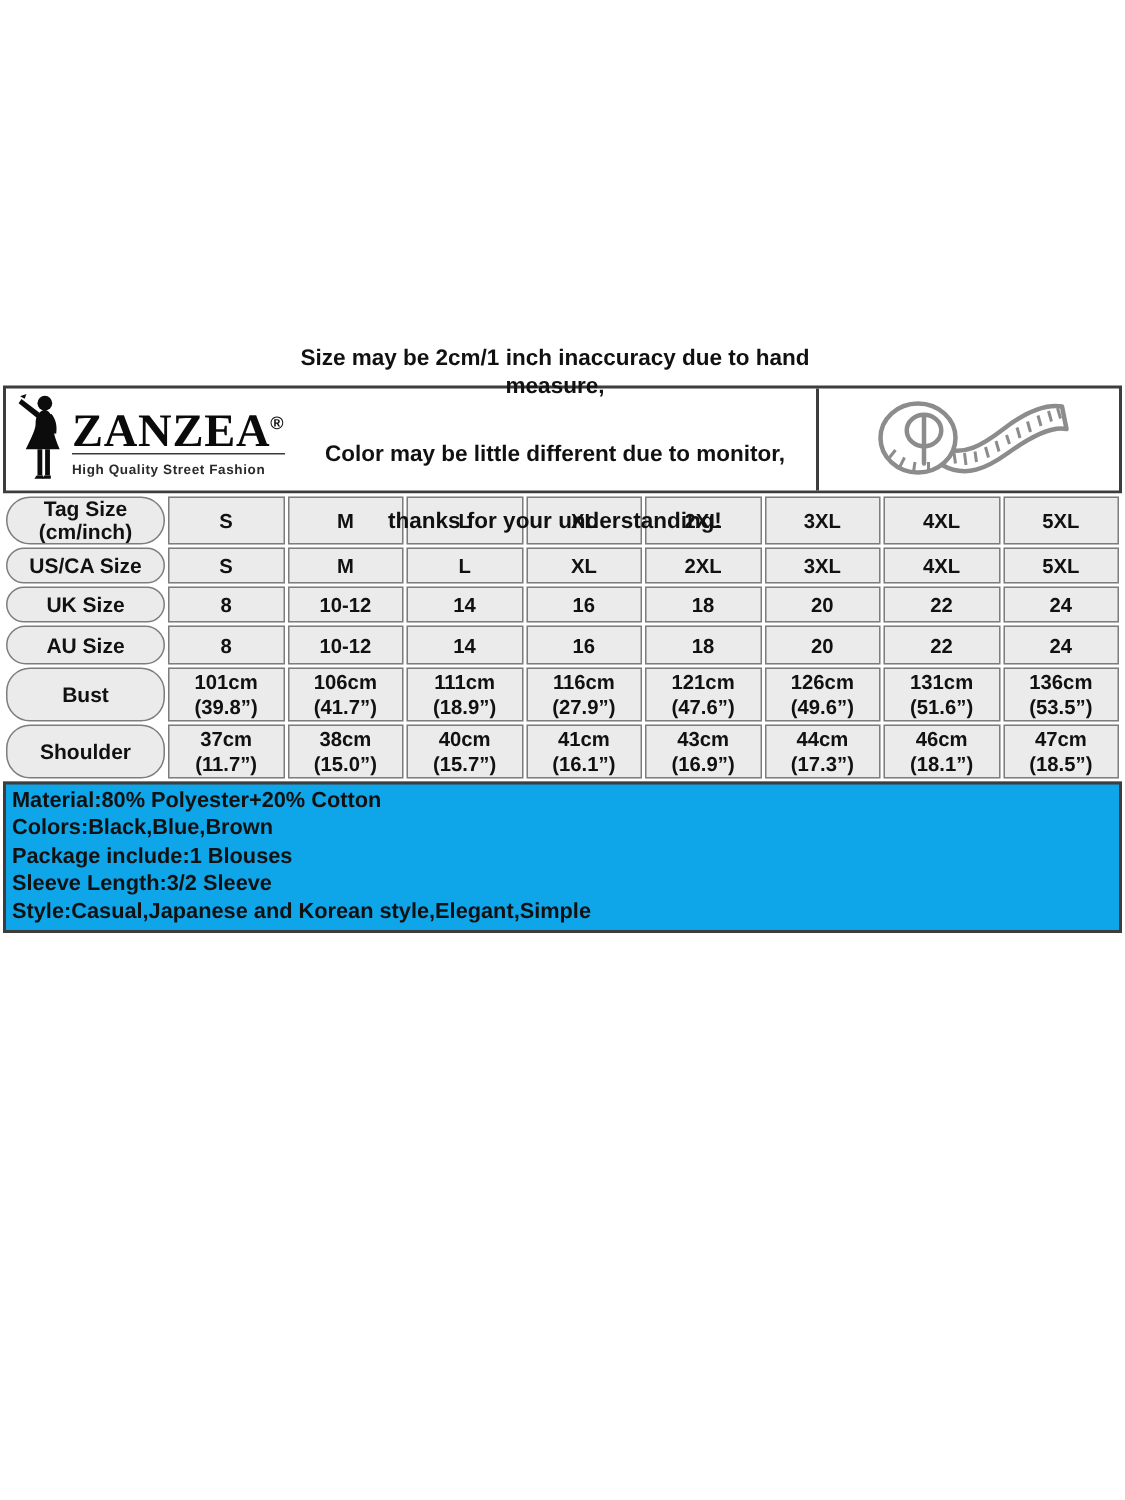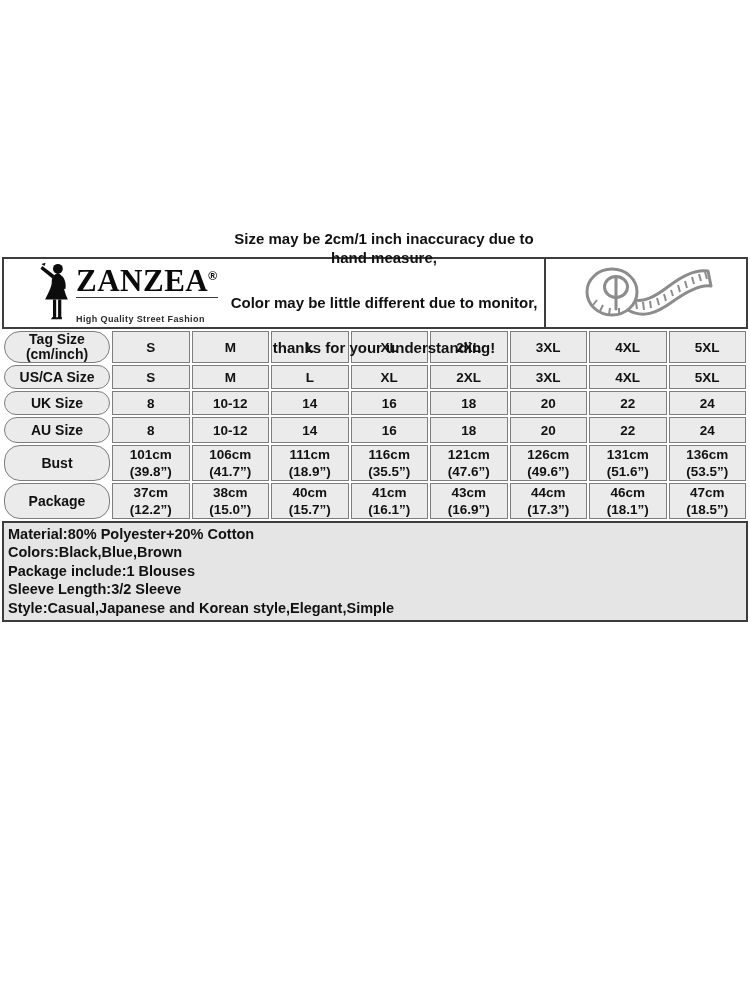--- a/index.html
+++ b/index.html
@@ -20,40 +20,39 @@
     display: flex;
     align-items: stretch;
     background: #fff;
   }
   .logo {
     width: 192px;
     display: flex;
     align-items: center;
     padding-left: 7px;
     box-sizing: border-box;
-    margin-left: 28px;
   }
   .logo-text { margin-left: 3px; }
   .wordmark {
     font-family: "Liberation Serif", serif;
     font-weight: bold;
     font-size: 31px;
     line-height: 29px;
     letter-spacing: 0.5px;
     color: #0a0a0a;
     white-space: nowrap;
   }
   .wordmark sup { font-size: 12px; font-family: "Liberation Sans", sans-serif; }
   .tagline {
     font-size: 9px;
     font-weight: bold;
     letter-spacing: 0.4px;
     color: #2a2a2a;
     border-top: 1.5px solid #3a3a3a;
-    padding-top: 16px;
+    padding-top: 5px;
     margin-top: 1px;
     white-space: nowrap;
   }
   .disclaimer {
     flex: 1;
     display: flex;
     flex-direction: column;
     justify-content: center;
     text-align: center;
     font-weight: bold;
@@ -96,21 +95,21 @@
   table.size tr:nth-child(2) { height: 24px; }
   table.size tr:nth-child(3) { height: 24px; padding-left: 41px; }
   table.size tr:nth-child(4) { height: 26px; }
   table.size tr:nth-child(n+5) { height: 36px; }
   table.size tr:nth-child(9) { height: 37px; }
 
   
   .info {
     box-sizing: border-box;
     border: 2px solid var(--frame_border);
-    background: #e5e5e5;
+    background: #0ea5e9;
     padding: 2px 4px 3px 4px;
     margin-top: 0;
   }
   .info div {
     font-weight: bold;
     font-size: 14.5px;
     line-height: 18.4px;
     white-space: nowrap;
   }
 </style>
@@ -244,34 +243,34 @@
         </tr>
         <tr>
           <td class="lbl">Bust</td>
           <td>101cm
 (39.8”)</td>
           <td>106cm
 (41.7”)</td>
           <td>111cm
 (18.9”)</td>
           <td>116cm
-(35.5”)</td>
+(27.9”)</td>
           <td>121cm
 (47.6”)</td>
           <td>126cm
 (49.6”)</td>
           <td>131cm
 (51.6”)</td>
           <td>136cm
 (53.5”)</td>
         </tr>
         <tr>
-          <td class="lbl">Package</td>
+          <td class="lbl">Shoulder</td>
           <td>37cm
-(12.2”)</td>
+(11.7”)</td>
           <td>38cm
 (15.0”)</td>
           <td>40cm
 (15.7”)</td>
           <td>41cm
 (16.1”)</td>
           <td>43cm
 (16.9”)</td>
           <td>44cm
 (17.3”)</td>

